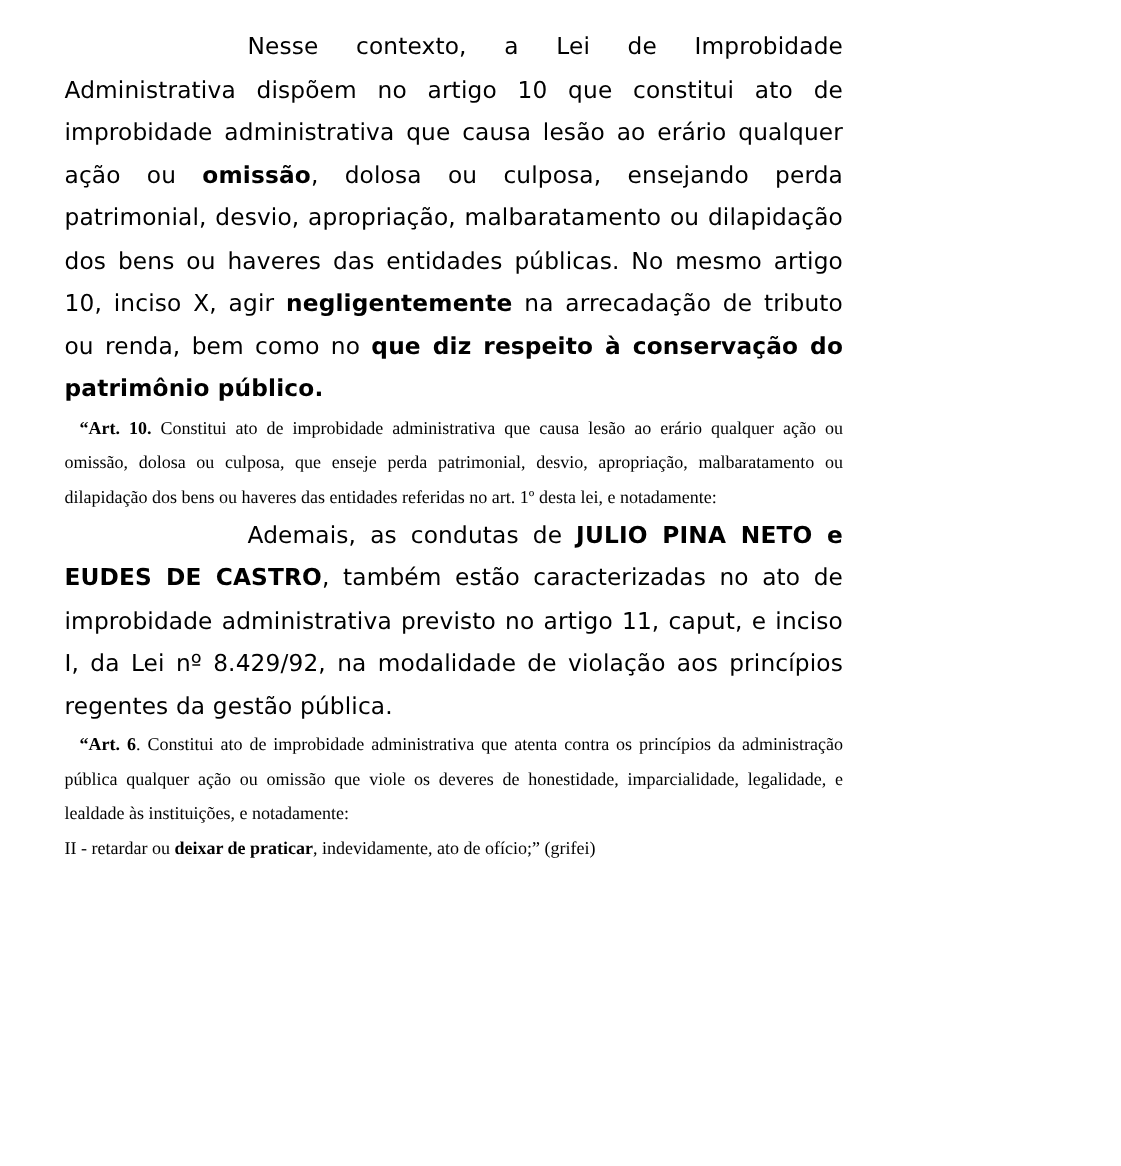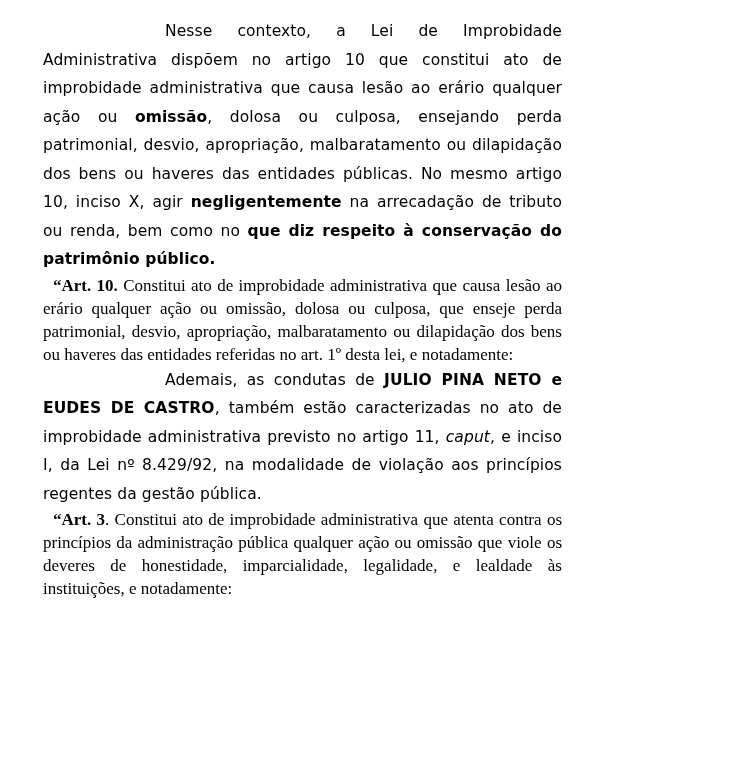--- a/index.html
+++ b/index.html
@@ -25,36 +25,37 @@
   
   .body {
     font-family: "DejaVu Sans", "Liberation Sans", sans-serif;
     font-size: 15.5px;
     line-height: 28.5px;
     letter-spacing: 0.1px;
   }
   
   .quote {
     font-family: "Liberation Serif", "DejaVu Serif", serif;
-    font-size: 17px;
+    font-size: 12px;
     line-height: 23px;
     margin-left: 160px;
   }
   .p-1, .p-4, .p-7 { text-indent: 122px; }
   .p-2, .p-5 { text-indent: 10px; }
   .p-2 { margin-top: 25px; }
   .p-3 { margin-top: 17px; }
   .p-4 { margin-top: 47px; }
   .p-5 { margin-top: 19px; }
   .p-6 { margin-top: 28px; }
   .p-7 { margin-top: 18px; }
   .seg-b { font-weight: bold; }
-  .seg-i { font-style: italic; }
+  .seg-i { }
 </style>
 </head>
 <body>
 
 <main class="page">
     <p class="body p-1"><span class="">Nesse contexto, a Lei de Improbidade Administrativa dispõem no artigo 10 que constitui ato de improbidade administrativa que causa lesão ao erário qualquer ação ou </span><span class="seg-b ">omissão</span><span class="">, dolosa ou culposa, ensejando perda patrimonial, desvio, apropriação, malbaratamento ou dilapidação dos bens ou haveres das entidades públicas. No mesmo artigo 10, inciso X, agir </span><span class="seg-b ">negligentemente</span><span class=""> na arrecadação de tributo ou renda, bem como no </span><span class="seg-b ">que diz respeito à conservação do patrimônio público.</span></p>
     <p class="quote p-2"><span class="seg-b ">“Art. 10.</span><span class=""> Constitui ato de improbidade administrativa que causa lesão ao erário qualquer ação ou omissão, dolosa ou culposa, que enseje perda patrimonial, desvio, apropriação, malbaratamento ou dilapidação dos bens ou haveres das entidades referidas no art. 1º desta lei, e notadamente:</span></p>
     <p class="body p-4"><span class="">Ademais, as condutas de </span><span class="seg-b ">JULIO PINA NETO e EUDES DE CASTRO</span><span class="">, também estão caracterizadas no ato de improbidade administrativa previsto no artigo 11, </span><span class="seg-i">caput</span><span class="">, e inciso I, da Lei nº 8.429/92, na modalidade de violação aos princípios regentes da gestão pública.</span></p>
-    <p class="quote p-5"><span class="seg-b ">“Art. 3</span><span class="">. Constitui ato de improbidade administrativa que atenta contra os princípios da administração pública qualquer ação ou omissão que viole os deveres de honestidade, imparcialidade, legalidade, e lealdade às instituições, e notadamente:</span></p>
+    <p class="quote p-5"><span class="seg-b ">“Art. 6</span><span class="">. Constitui ato de improbidade administrativa que atenta contra os princípios da administração pública qualquer ação ou omissão que viole os deveres de honestidade, imparcialidade, legalidade, e lealdade às instituições, e notadamente:</span></p>
+    <p class="quote p-6"><span class="">II - retardar ou </span><span class="seg-b ">deixar de praticar</span><span class="">, indevidamente, ato de ofício;” (grifei)</span></p>
   </main>
 
 </body></html>

